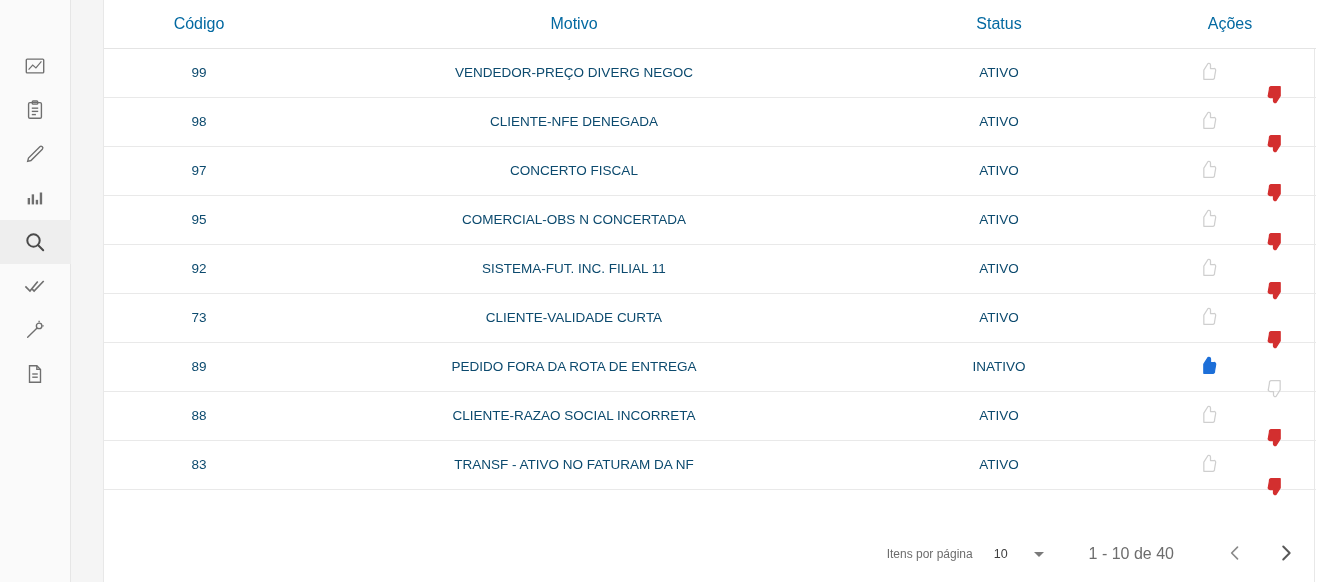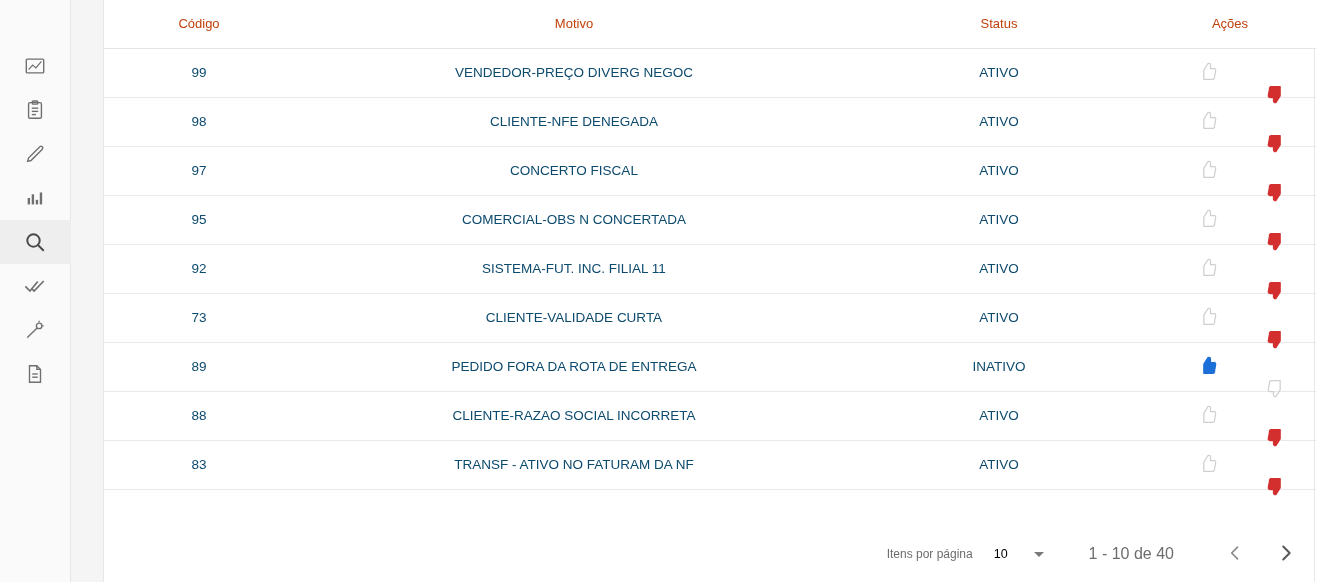--- a/index.html
+++ b/index.html
@@ -70,22 +70,22 @@
     flex-direction: column;
   }
 
   table.data {
     width: 100%;
     border-collapse: collapse;
     table-layout: fixed;
   }
   table.data th {
     font-weight: 400;
-    font-size: 13px;
-    color: #c2410c;
+    font-size: 16px;
+    color: #0369a1;
     padding: 0;
     height: 48px;
     vertical-align: middle;
     border-bottom: 1px solid #e4e4e4;
     background: #ffffff;
   }
   table.data td {
     font-size: 13.5px;
     color: #0c4a6e;
     height: 48px;
@@ -135,21 +135,21 @@
     padding-right: 8px;
     font-size: 12px;
     color: #6d6d6d;
     background: #ffffff;
   }
   .pg-label { margin-right: 10px; }
   .pg-select {
     display: inline-flex;
     align-items: center;
     gap: 26px;
-    color: #000000;
+    color: #404040;
     font-size: 12.5px;
     cursor: pointer;
     margin-right: 34px;
   }
   .pg-range { margin-right: 30px; color: #6d6d6d; font-size: 16px; }
   .pg-arrow {
     width: 40px; height: 40px;
     display: inline-flex;
     align-items: center; justify-content: center;
     color: #8a8a8a;

